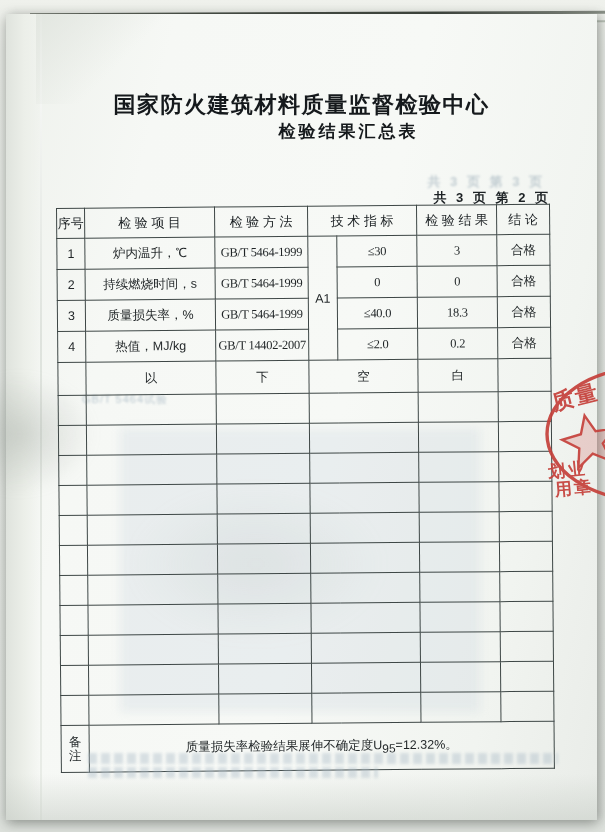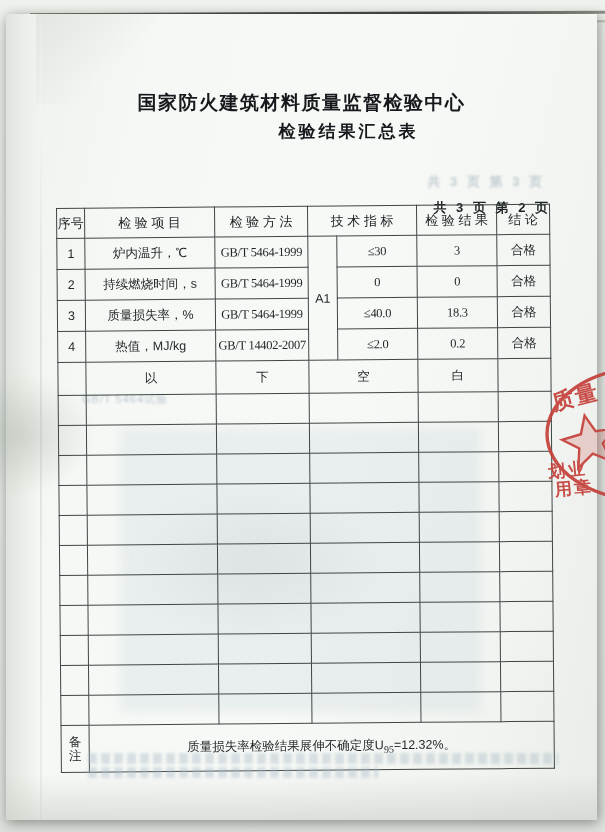--- a/index.html
+++ b/index.html
@@ -52,36 +52,36 @@
     background:radial-gradient(ellipse at 50% 50%,rgba(160,170,165,.18),rgba(160,170,165,0) 70%);
     filter:blur(8px);
   }
   .bottom-shade{
     position:absolute;left:0;bottom:0;width:100%;height:46px;
     background:linear-gradient(180deg,rgba(210,215,208,0),rgba(198,204,197,.55));
   }
   
   .doc-title{
     position:absolute;left:0;top:76px;width:100%;
-    text-align:center;font-size:19px;font-weight:bold;color:#15191c;
+    text-align:center;font-size:22px;font-weight:bold;color:#15191c;
     letter-spacing:1.5px;
   }
   .doc-subtitle{
     position:absolute;left:0;top:106px;width:100%;
     text-align:center;font-size:17px;font-weight:bold;color:#15191c;
     letter-spacing:3px;
     padding-left:47px;
   }
   .page-note-ghost{
     position:absolute;right:52px;top:159px;
     font-size:13px;letter-spacing:3px;color:#8fa3b0;
     opacity:.5;filter:blur(1px);font-weight:bold;
   }
   .page-note{
-    position:absolute;right:46px;top:185px;
+    position:absolute;right:46px;top:175px;
     font-size:13px;letter-spacing:3px;color:#1c2124;font-weight:bold;
   }
   
   .bleed-rect{
     position:absolute;left:114px;top:414px;width:360px;height:284px;
     background:rgba(186,201,212,.22);
     filter:blur(5px);
   }
   .ghost-method-note{
     position:absolute;left:76px;top:378px;
@@ -112,21 +112,21 @@
   }
   tr.hdr{height:30px;}
   tr.hdr td{font-size:13px;color:#181d20;}
   tr.datarow{height:31px;}
   tr.blankrow{height:33px;}
   tr.emptyrow{height:30px;}
   tr.remarkrow{height:47px;}
   td.mono{font-family:Liberation Serif, serif;font-size:12px;letter-spacing:-0.3px;}
   td.remark-label{font-size:12px;line-height:14px;}
   td.remark-text{text-align:left;padding-left:12px;font-size:12.5px;}
-  td.remark-text sub{font-size:10px;font-family:Liberation Serif, serif;}
+  td.remark-text sub{font-size:12px;}
   
   .stamp{
     position:absolute;left:534px;top:346px;width:65px;height:150px;
     opacity:.92;
   }
 </style>
 </head>
 <body>
 
 <div class="scan">

